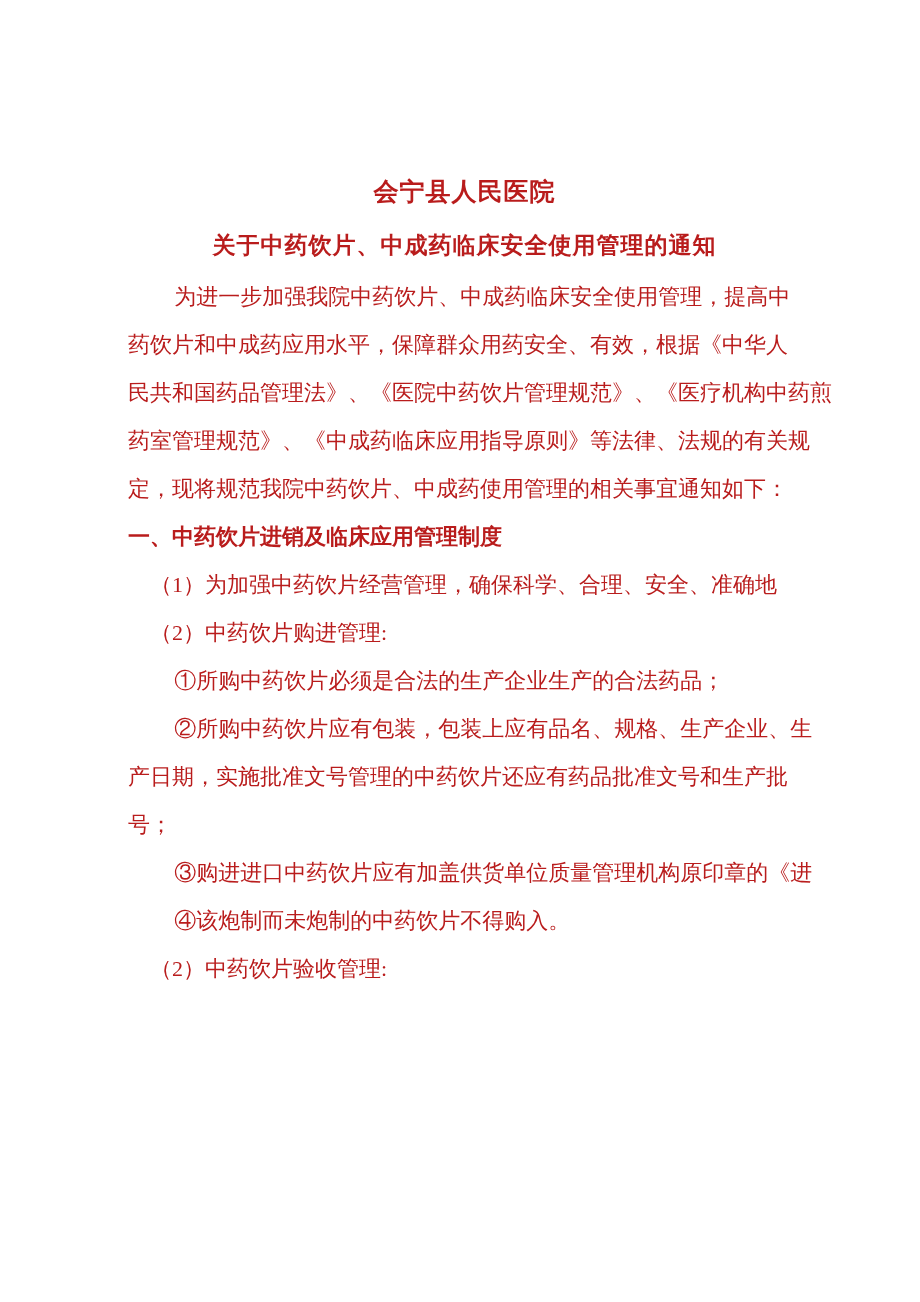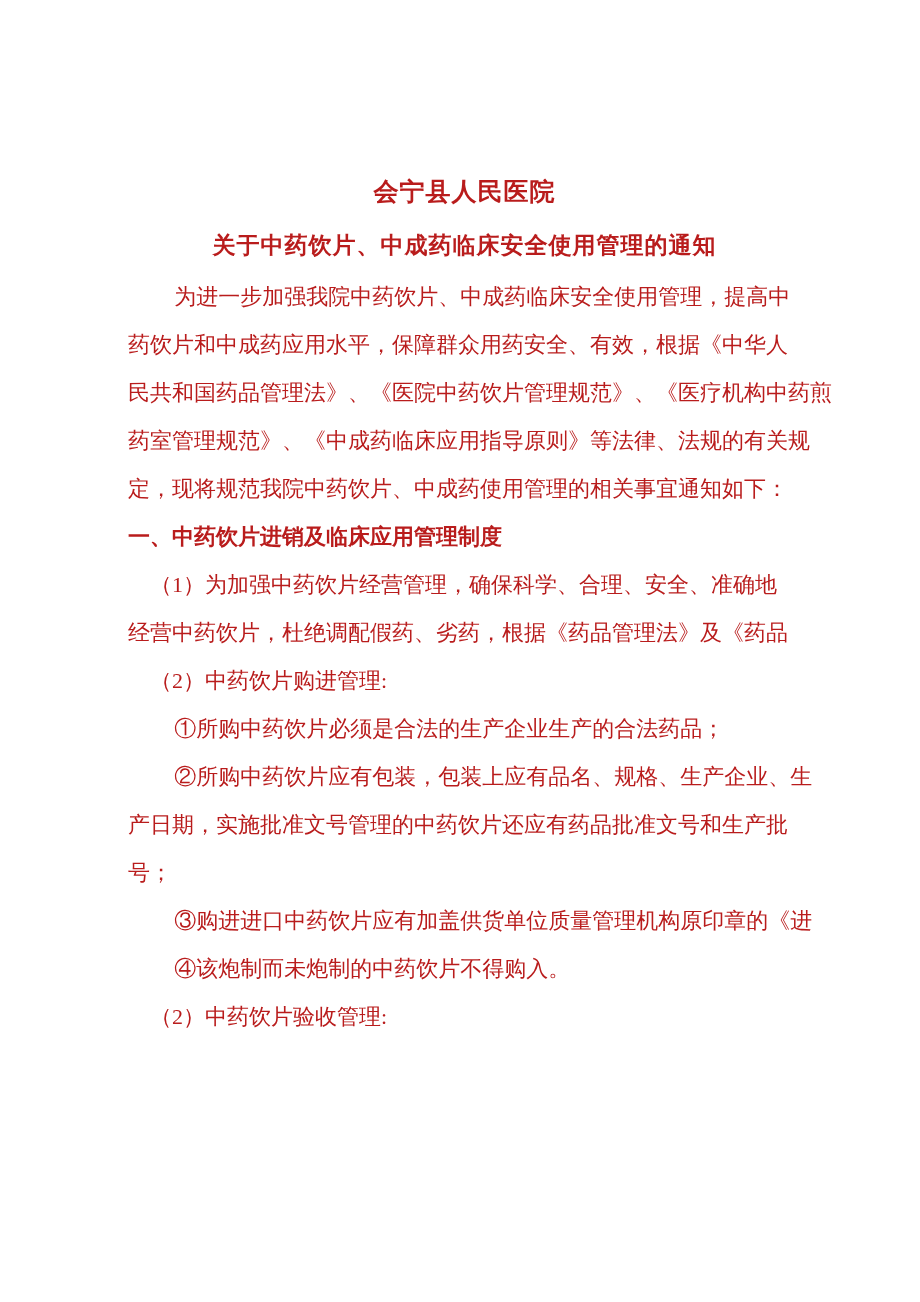--- a/index.html
+++ b/index.html
@@ -59,21 +59,20 @@
   <h1 class="doc-title">会宁县人民医院</h1>
   <h2 class="doc-subtitle">关于中药饮片、中成药临床安全使用管理的通知</h2>
   <div class="doc-body" id="doc-body">
       <div class="line ind-2">为进一步加强我院中药饮片、中成药临床安全使用管理，提高中</div>
       <div class="line">药饮片和中成药应用水平，保障群众用药安全、有效，根据《中华人</div>
       <div class="line">民共和国药品管理法》、《医院中药饮片管理规范》、《医疗机构中药煎</div>
       <div class="line">药室管理规范》、《中成药临床应用指导原则》等法律、法规的有关规</div>
       <div class="line">定，现将规范我院中药饮片、中成药使用管理的相关事宜通知如下：</div>
       <div class="line bold">一、中药饮片进销及临床应用管理制度</div>
       <div class="line ind-1">（1）为加强中药饮片经营管理，确保科学、合理、安全、准确地</div>
-      <div class="line">经营中药饮片，杜绝调配假药、劣药，根据《药品管理法》及《药品</div>
       <div class="line ind-1">（2）中药饮片购进管理:</div>
       <div class="line ind-2">①所购中药饮片必须是合法的生产企业生产的合法药品；</div>
       <div class="line ind-2">②所购中药饮片应有包装，包装上应有品名、规格、生产企业、生</div>
       <div class="line">产日期，实施批准文号管理的中药饮片还应有药品批准文号和生产批</div>
       <div class="line">号；</div>
       <div class="line ind-2">③购进进口中药饮片应有加盖供货单位质量管理机构原印章的《进</div>
       <div class="line ind-2">④该炮制而未炮制的中药饮片不得购入。</div>
       <div class="line ind-1">（2）中药饮片验收管理:</div>
     </div>
 </div>

